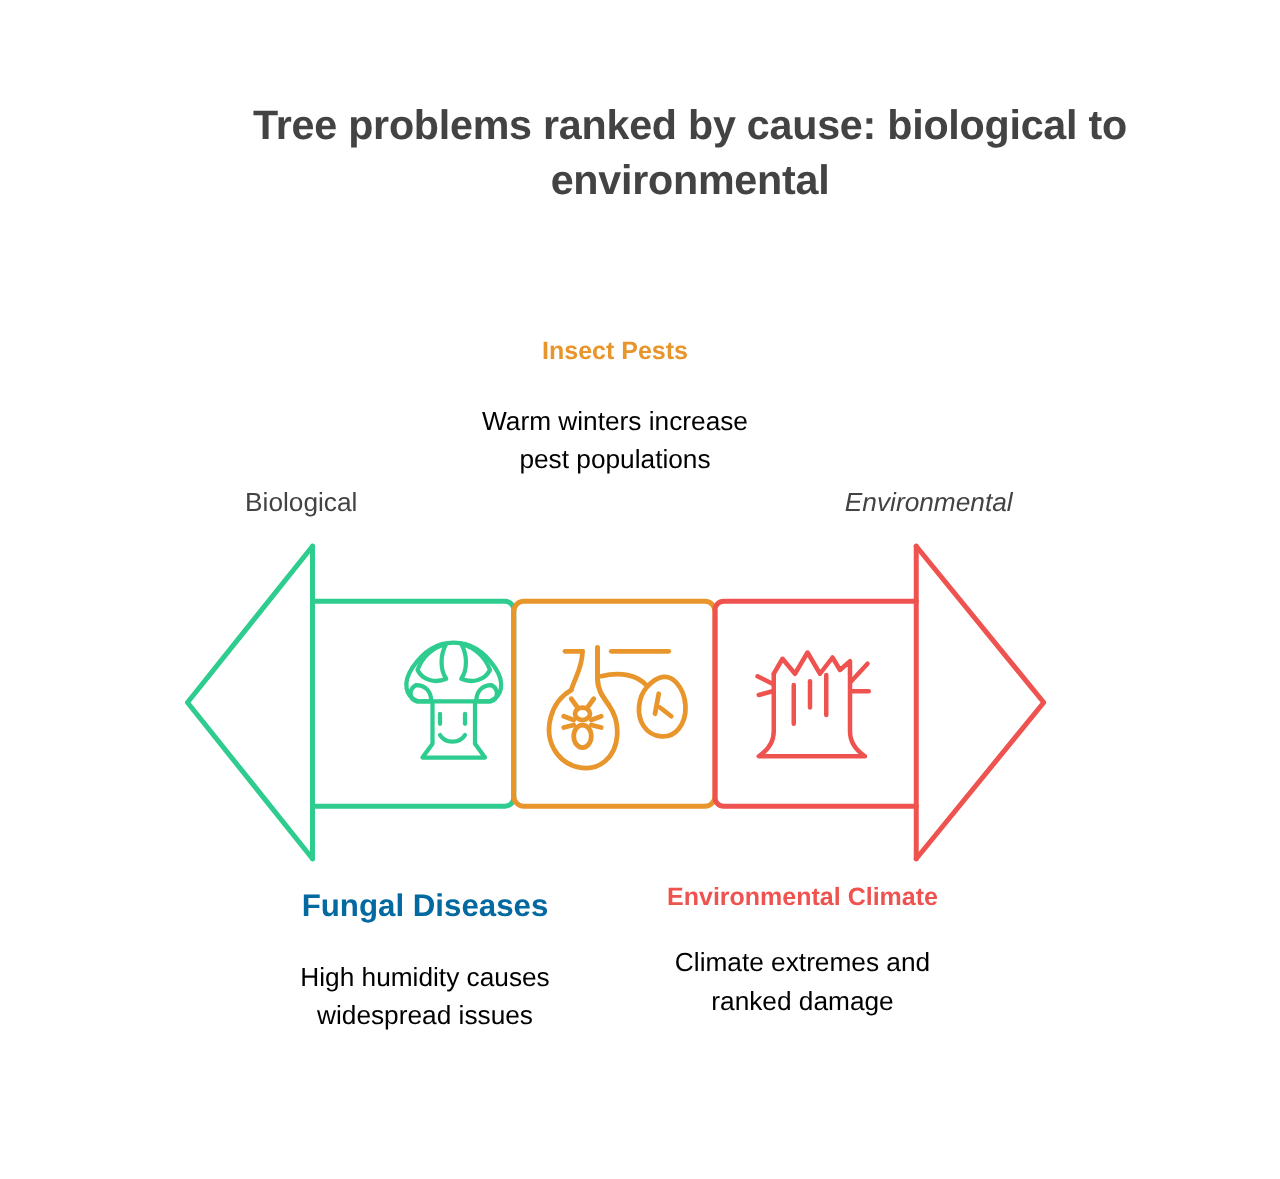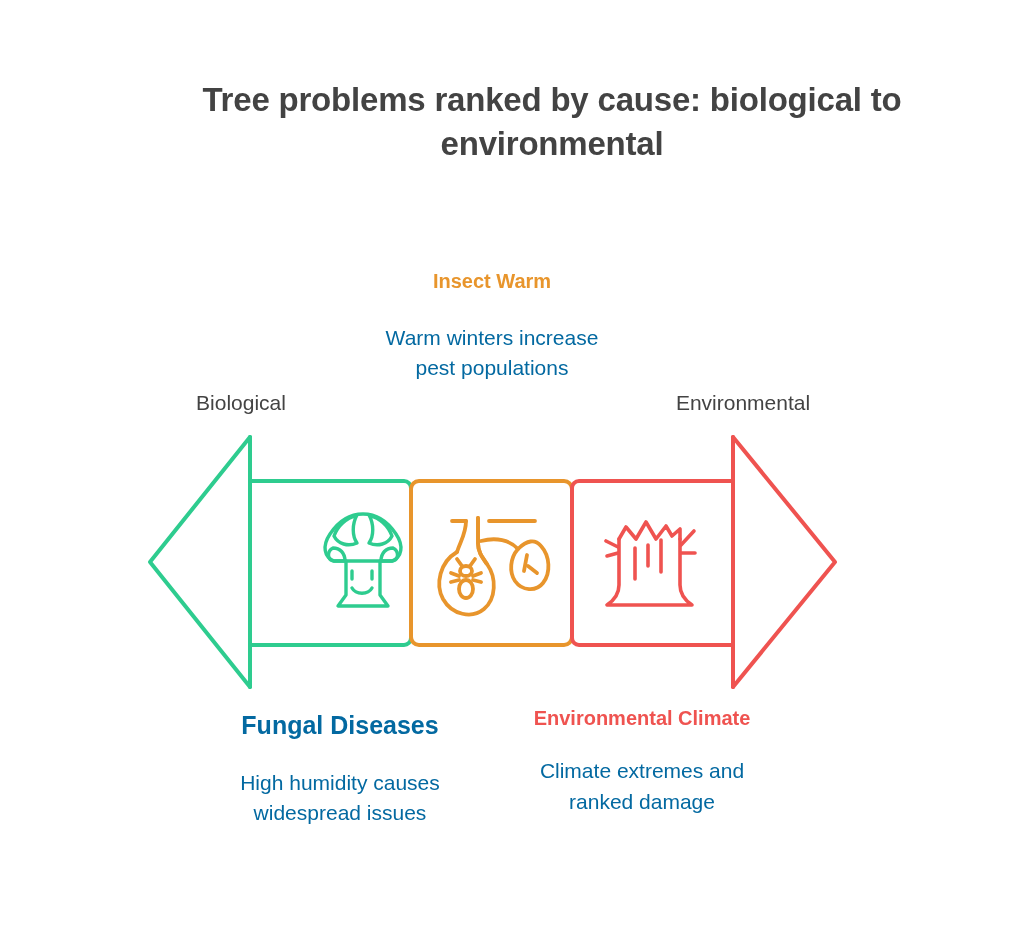--- a/index.html
+++ b/index.html
@@ -57,21 +57,21 @@
   .blk .heading {
     font-size: 20px;
     font-weight: bold;
     line-height: 1.48;
     margin: 0;
   }
   .blk .desc {
     font-size: 21px;
     font-weight: normal;
     line-height: 1.46;
-    color: #0369a1;
+    color: #000000;
     margin: 0;
   }
   .blk .endlabel {
     font-size: 21px;
     font-weight: normal;
     line-height: 1.4;
     color: #434343;
     margin: 0;
     text-align: center;
   }
@@ -89,20 +89,21 @@
   #blk-biological {
     left: 140px;
     top: 388px;
     width: 202px;
   }
   
   #blk-environmental {
     left: 642px;
     top: 388px;
     width: 202px;
+    font-style: italic;
   }
 
   
   #blk-fungal {
     left: 232px;
     top: 705px;
     width: 216px;
   }
   #blk-fungal .heading {
     color: #0369a1;
@@ -223,21 +224,21 @@
 
   <div class="blk" id="blk-biological">
     <p class="endlabel">Biological</p>
   </div>
 
   <div class="blk" id="blk-environmental">
     <p class="endlabel">Environmental</p>
   </div>
 
   <div class="blk" id="blk-insect">
-    <p class="heading">Insect Warm</p>
+    <p class="heading">Insect Pests</p>
     <p class="desc">Warm winters increase pest populations</p>
   </div>
 
   <div class="blk" id="blk-fungal">
     <p class="heading">Fungal Diseases</p>
     <p class="desc">High humidity causes widespread issues</p>
   </div>
 
   <div class="blk" id="blk-envstress">
     <p class="heading">Environmental Climate</p>

